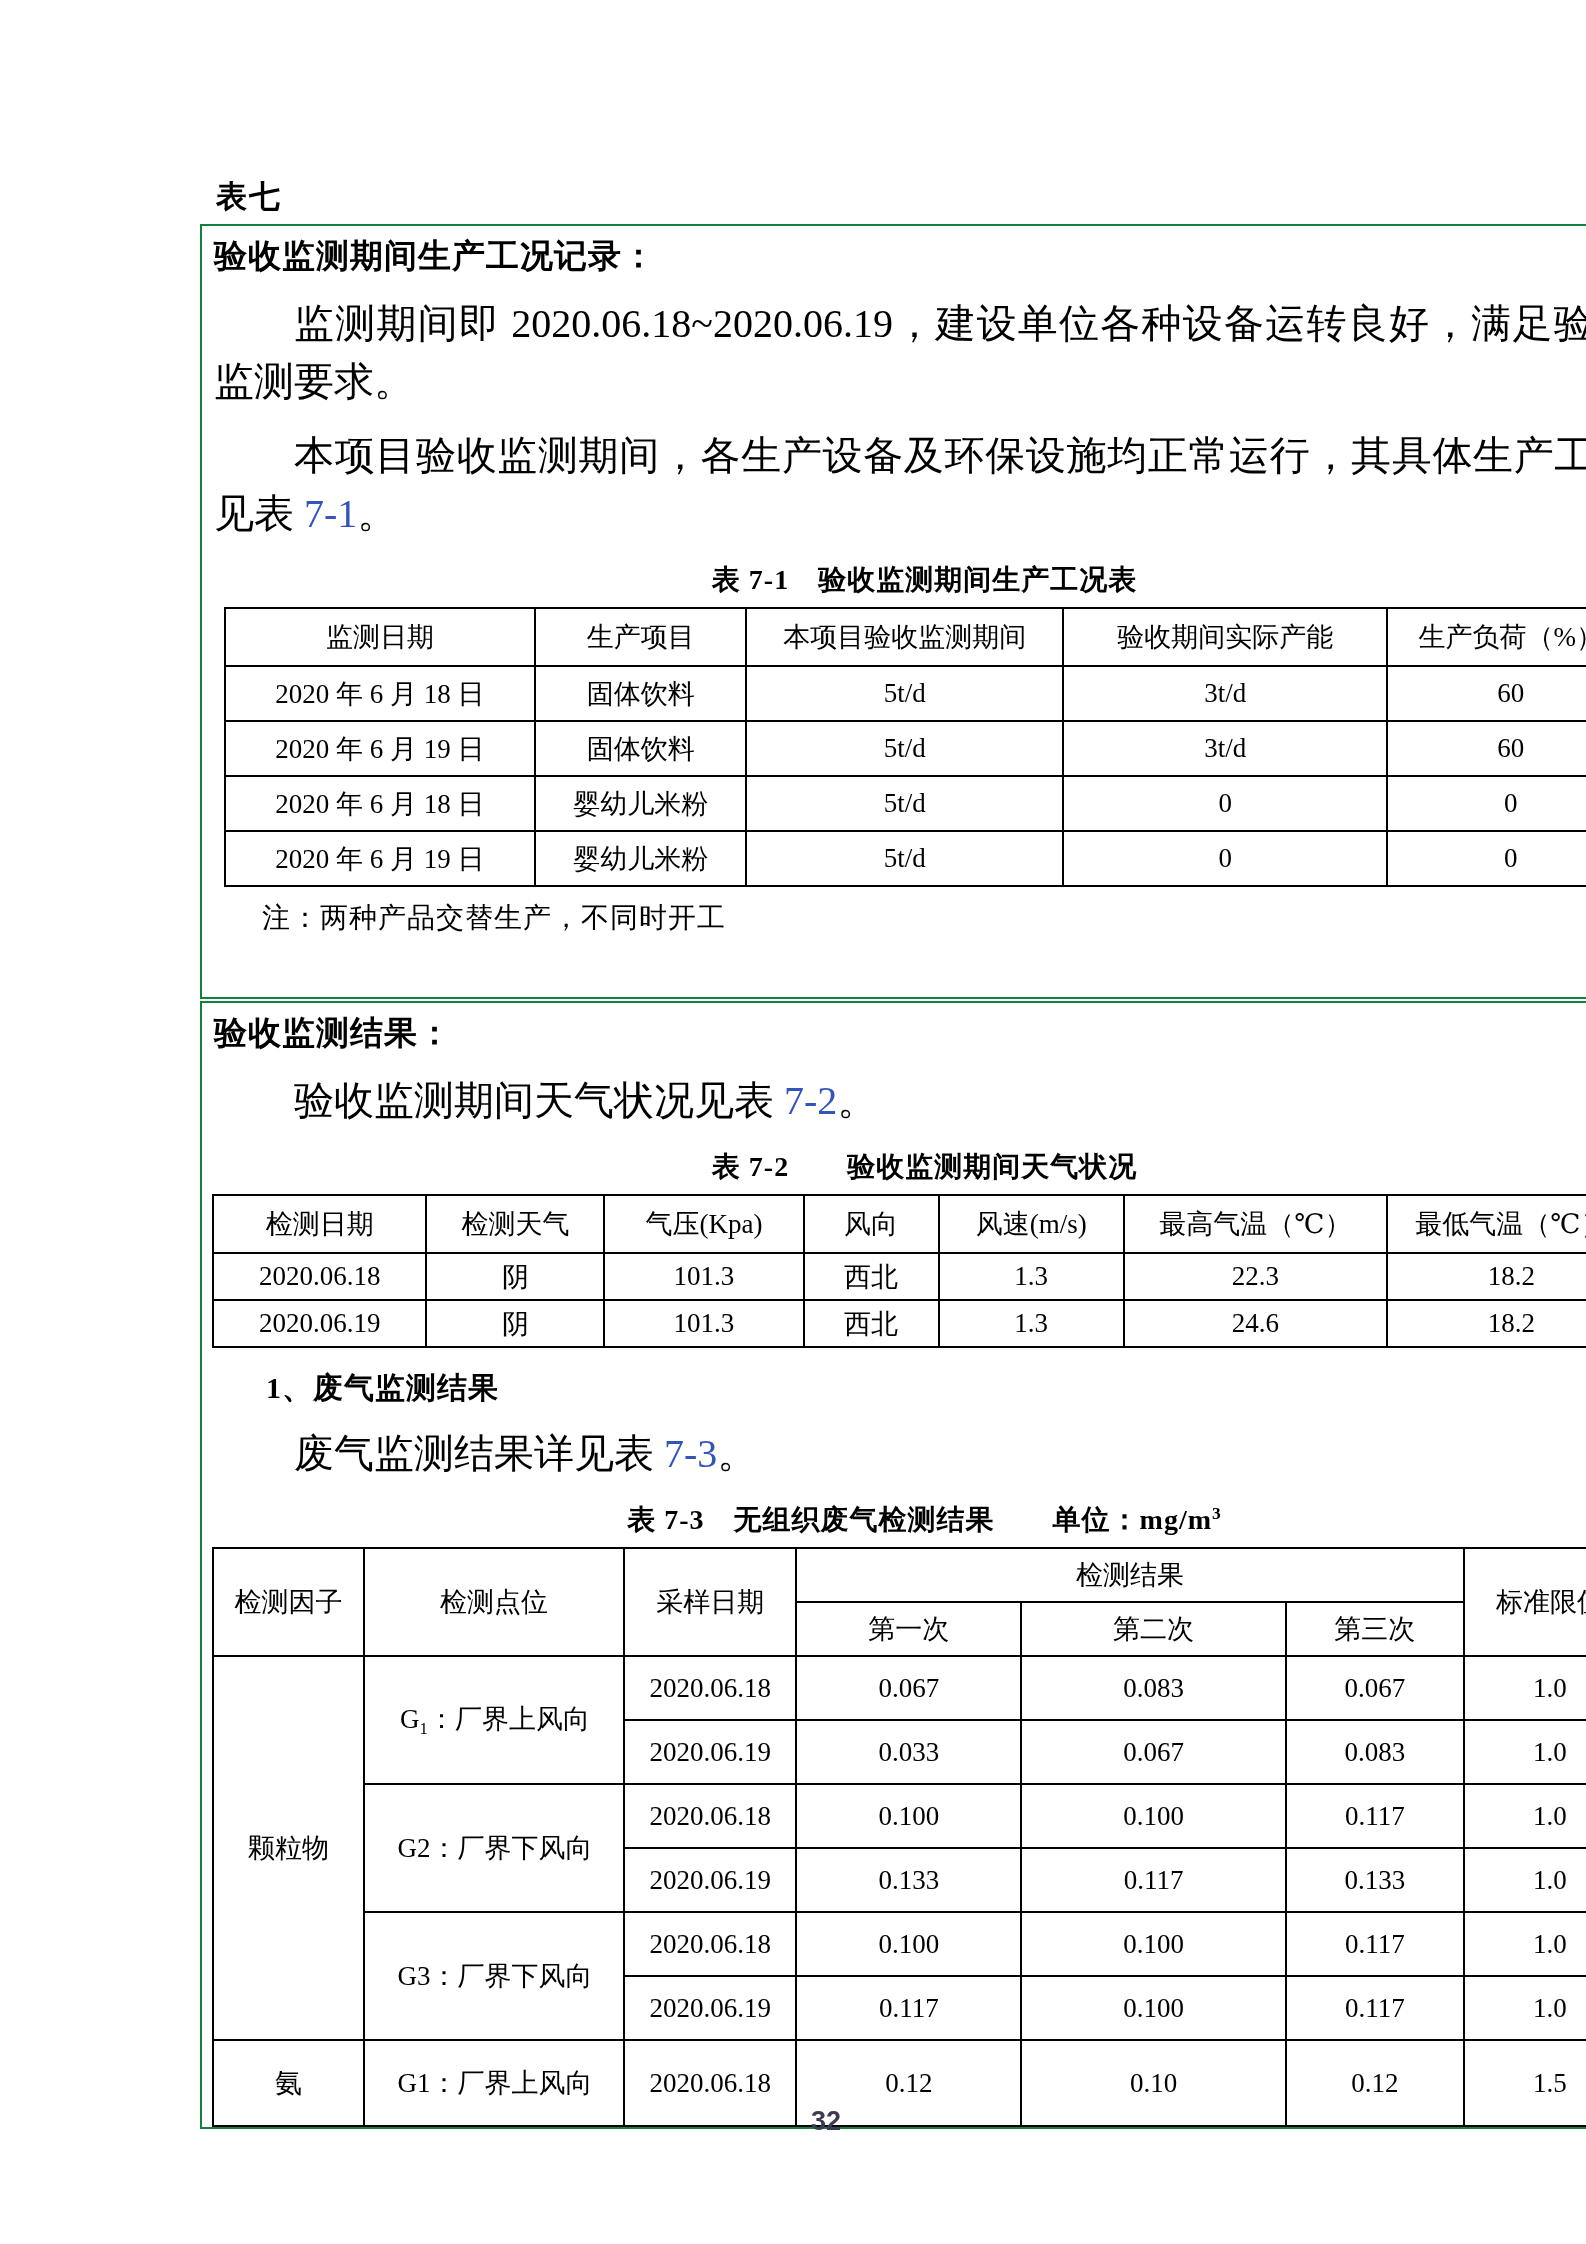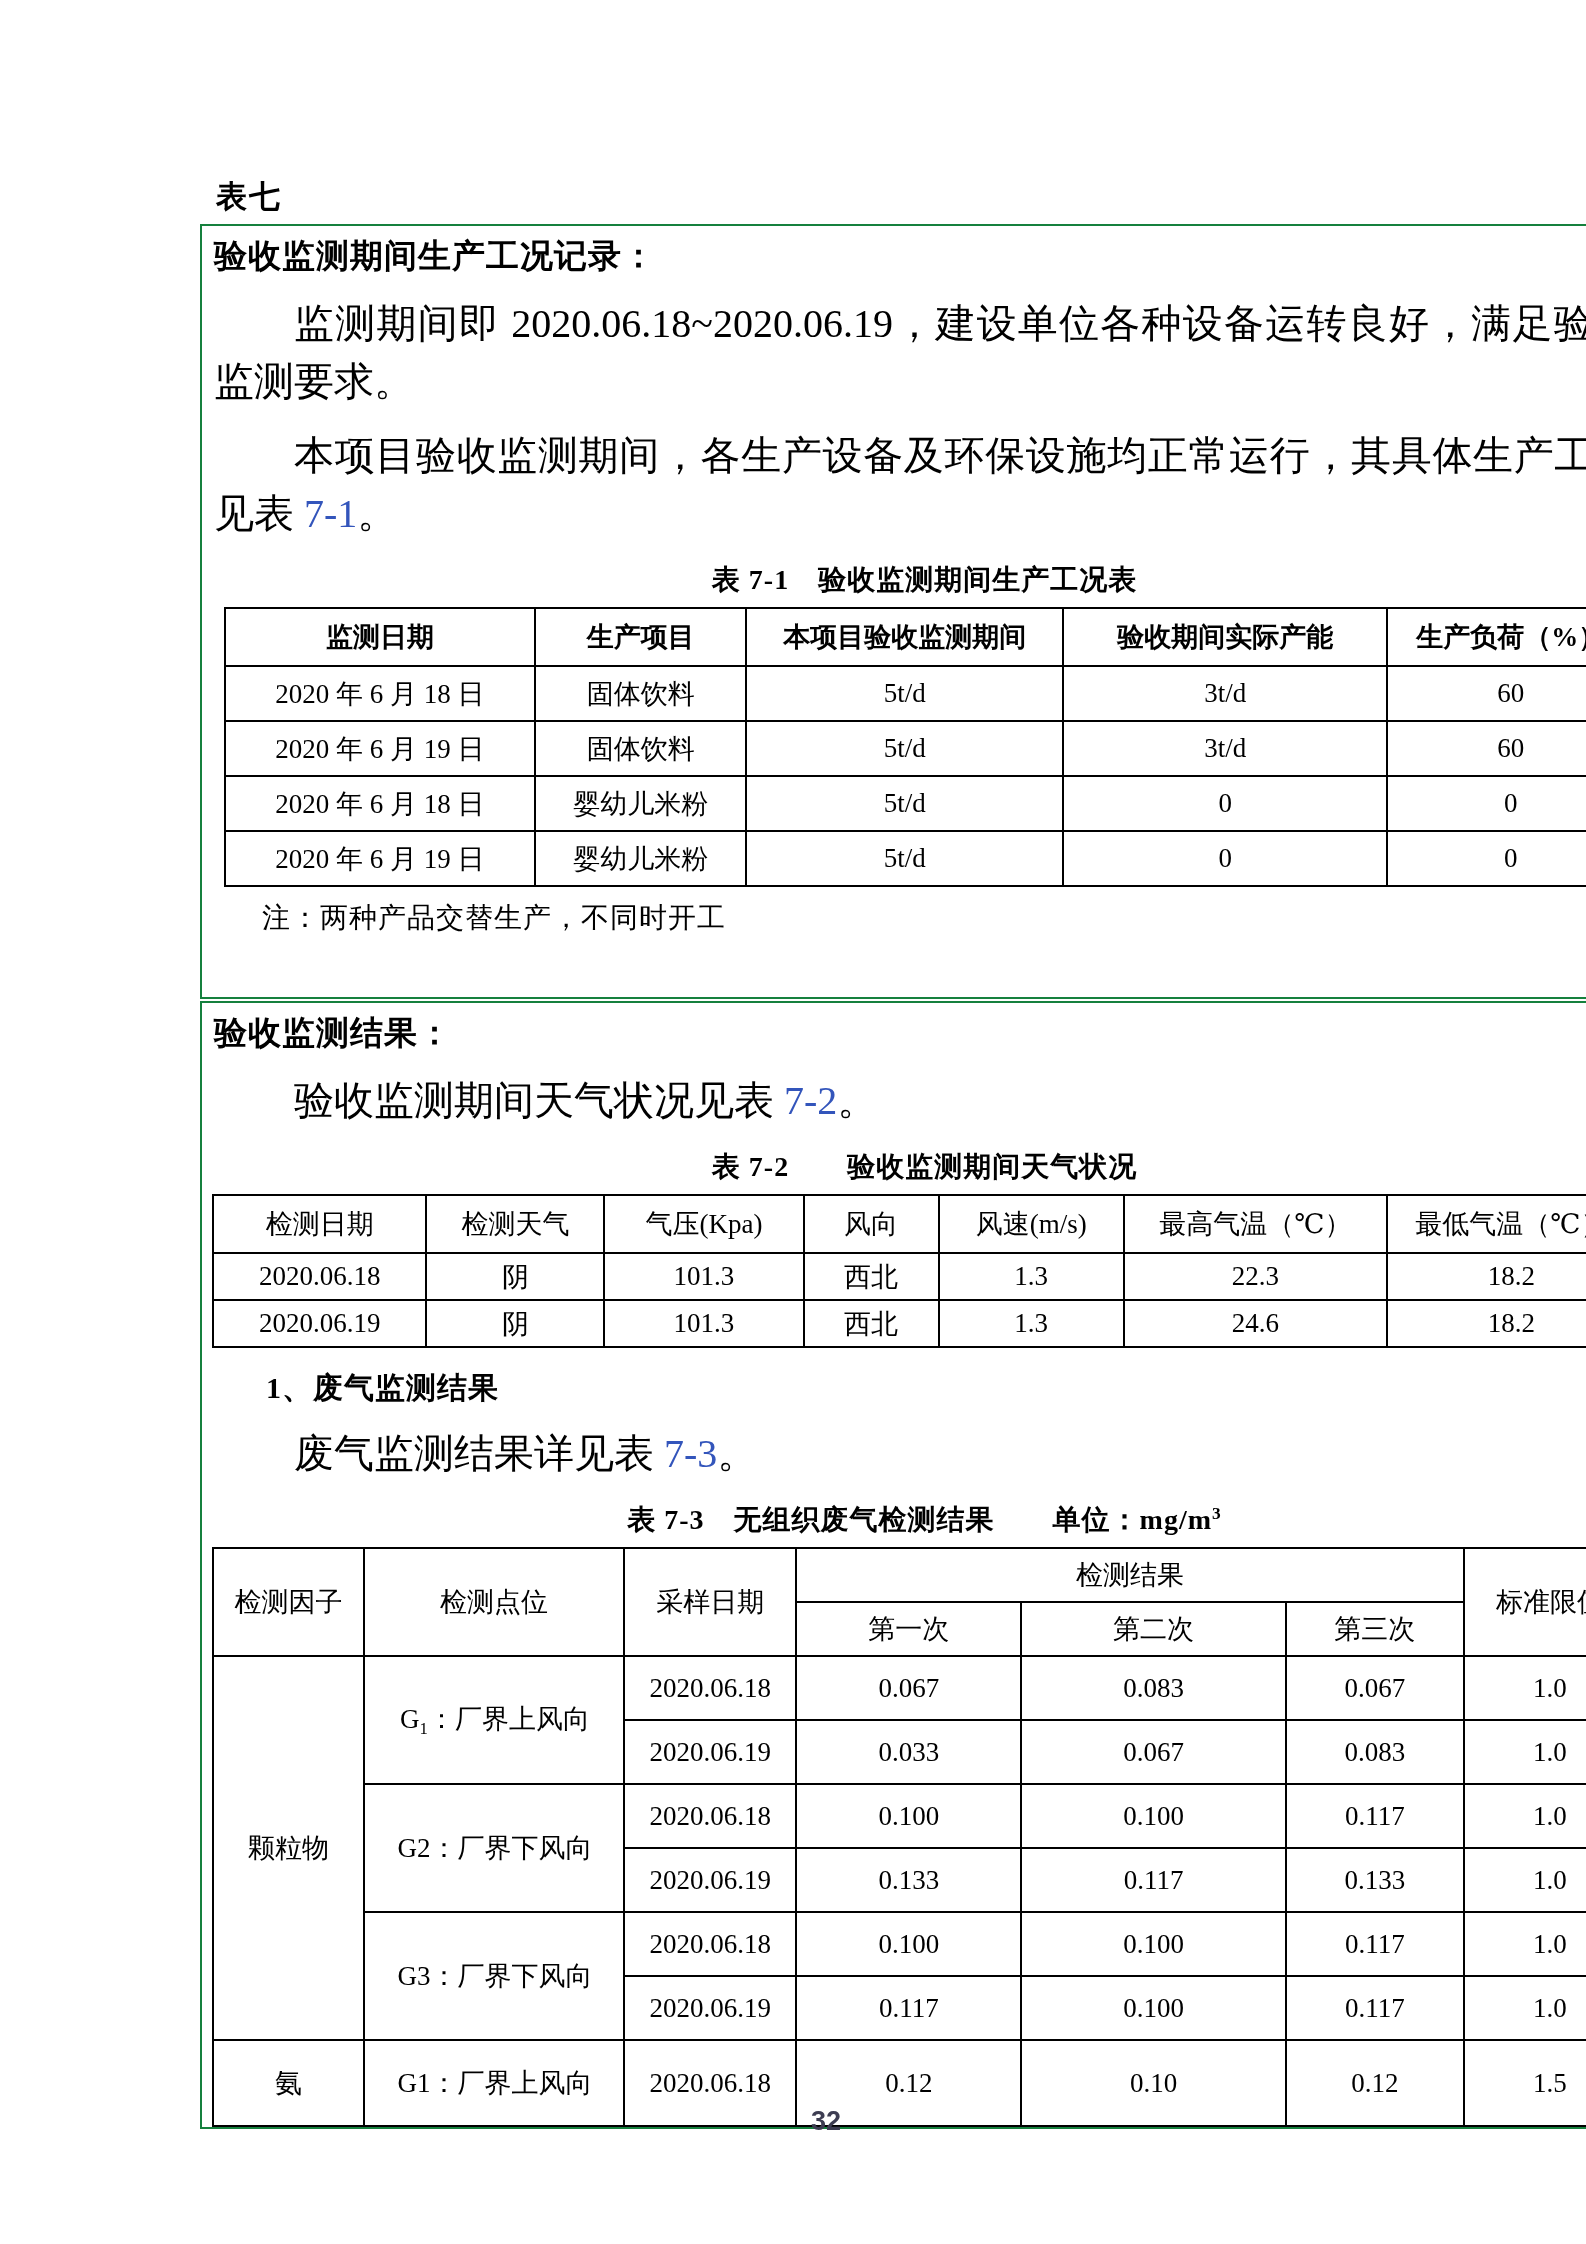--- a/index.html
+++ b/index.html
@@ -32,21 +32,21 @@
     text-align:center;font-size:28px;font-weight:bold;margin:18px 0 8px 0;letter-spacing:1px;
   }
   table{
     border-collapse:collapse;width:100%;table-layout:fixed;
   }
   .t1{width:calc(100% - 14px);margin-left:12px;}
   th,td{
     border:2px solid #000;text-align:center;vertical-align:middle;
     font-size:27px;font-weight:normal;padding:0 4px;overflow:hidden;
   }
-  .t1 th{height:56px;font-weight:bold;}
+  .t1 th{height:56px;}
   .t1 td{height:53px;}
   .t2 th{height:56px;}
   .t2 td{height:45px;}
   .t3 th{height:52px;}
   .t3 td{height:62px;}
   .t3 td.tall{height:84px;}
   .t3 td.pt{text-align:center;padding-left:6px;}
   sub{font-size:0.62em;}
   sup{font-size:0.62em;}
   .note{

